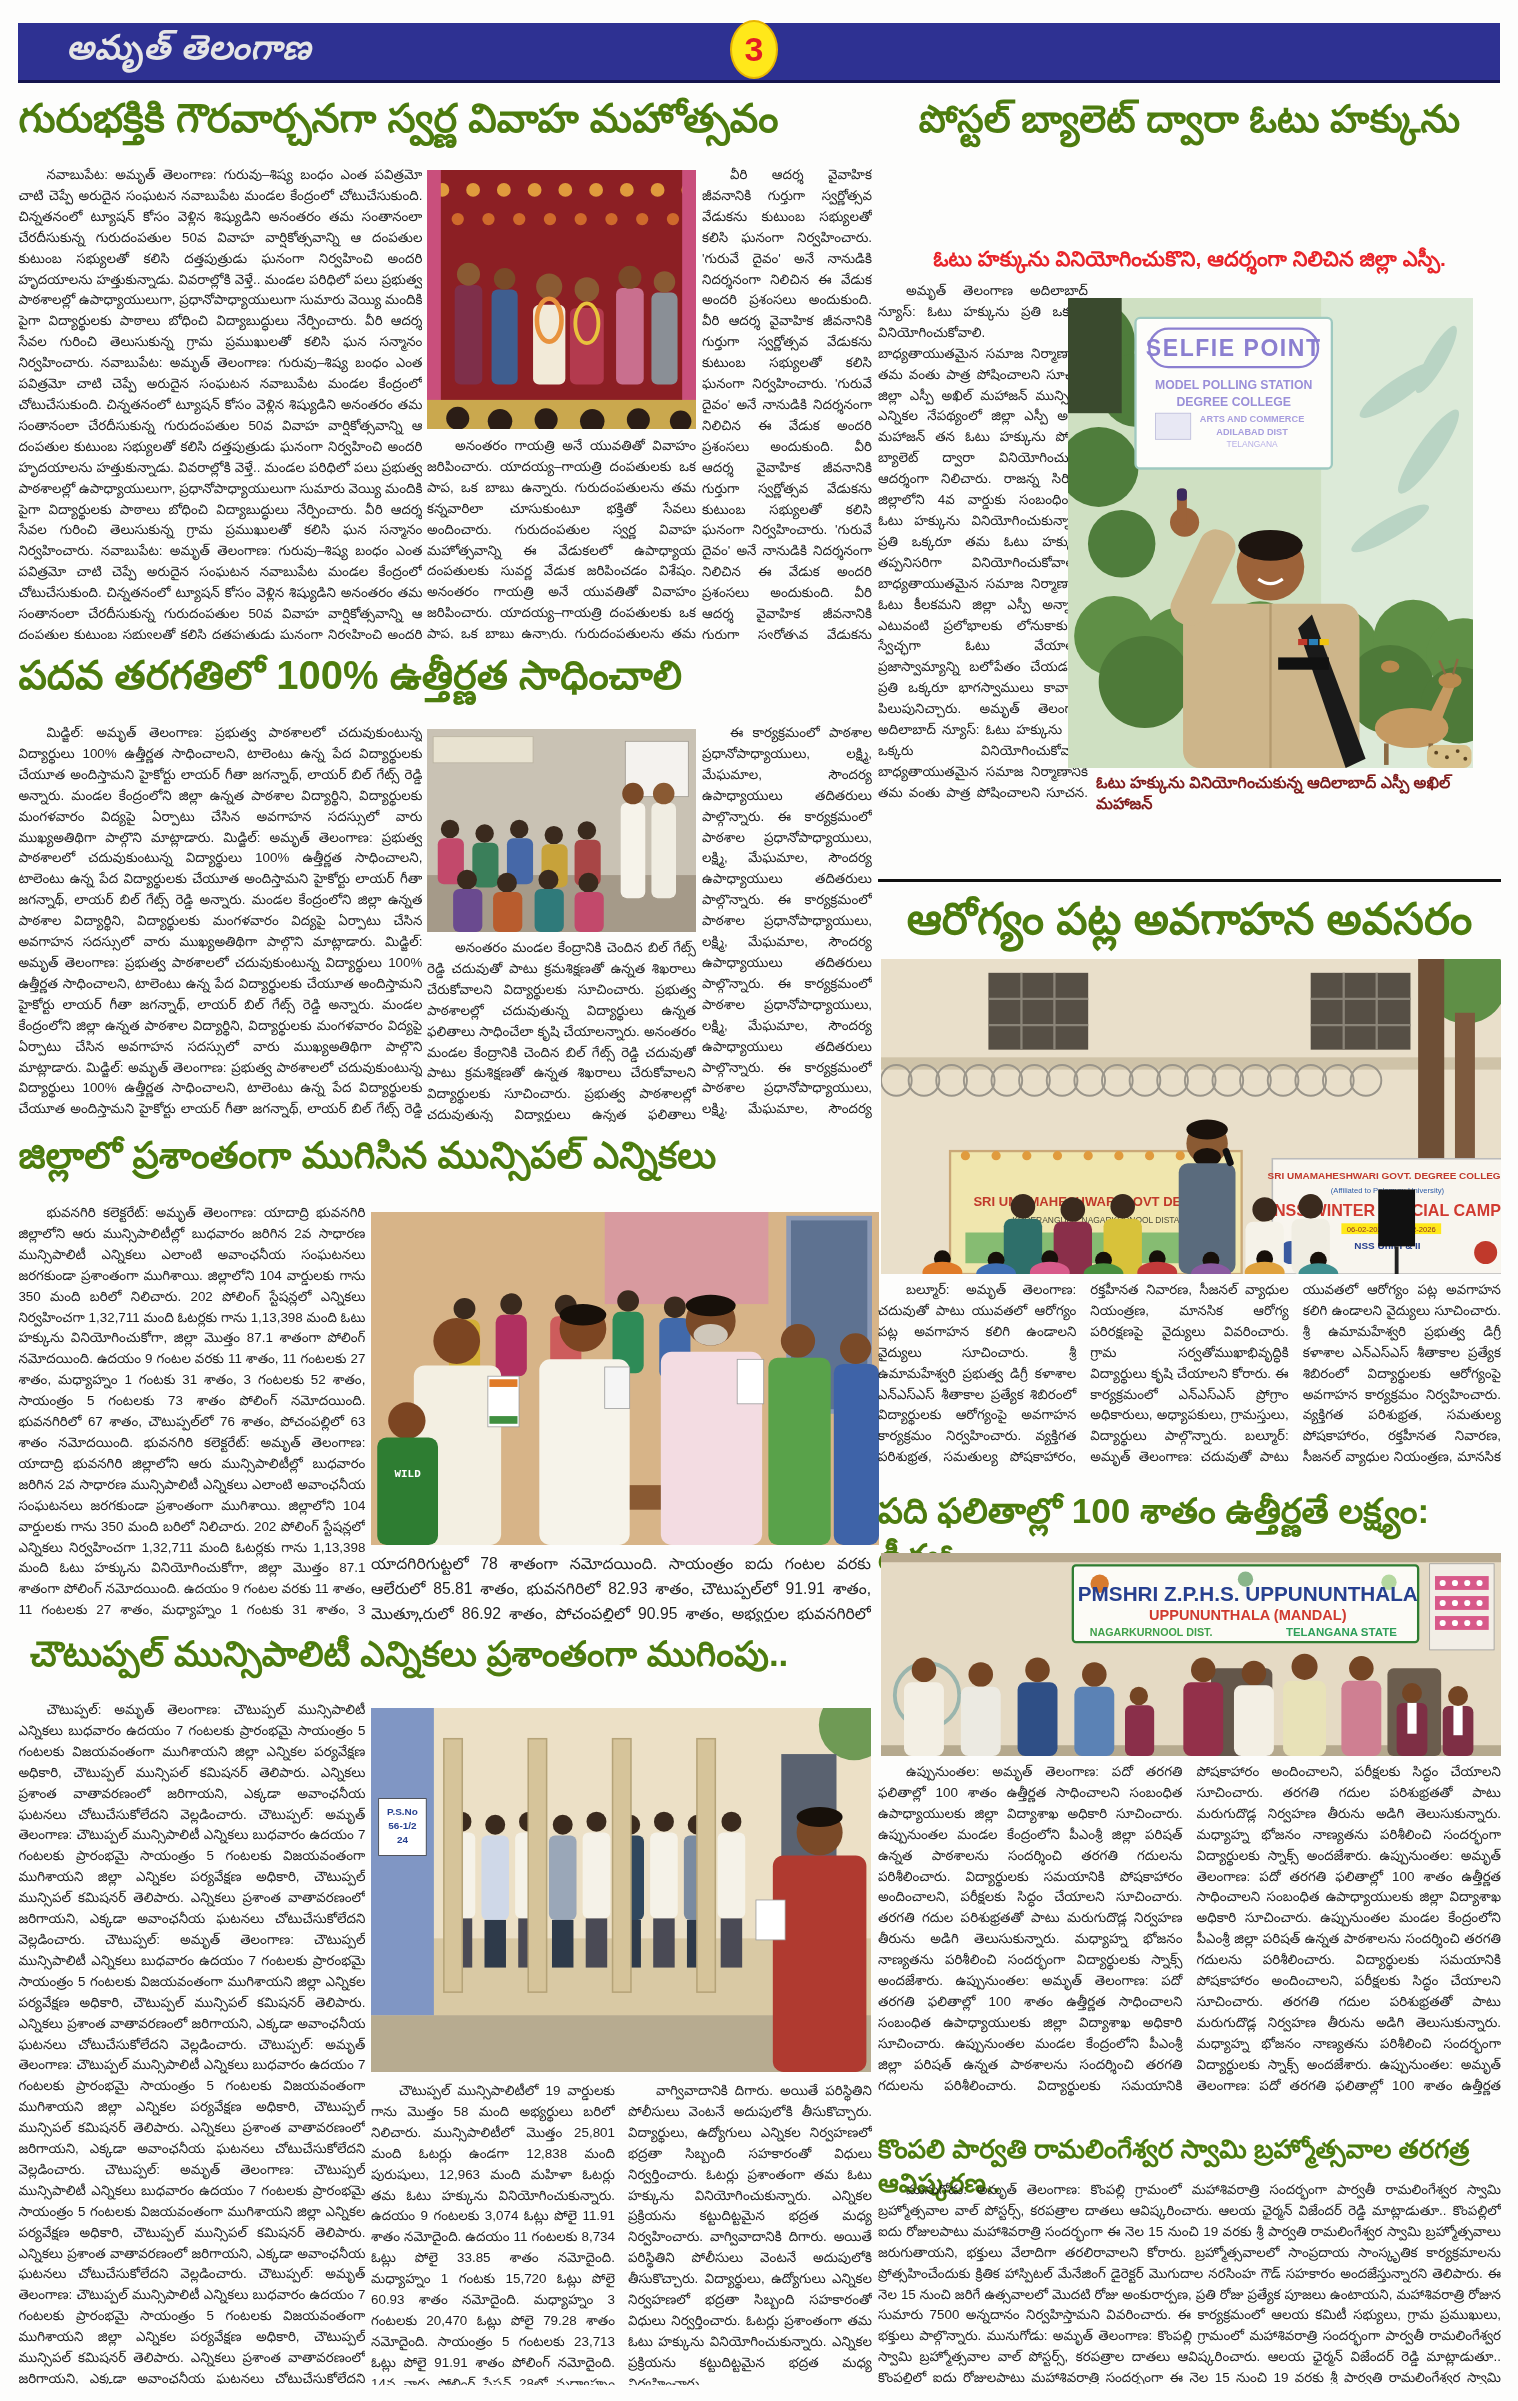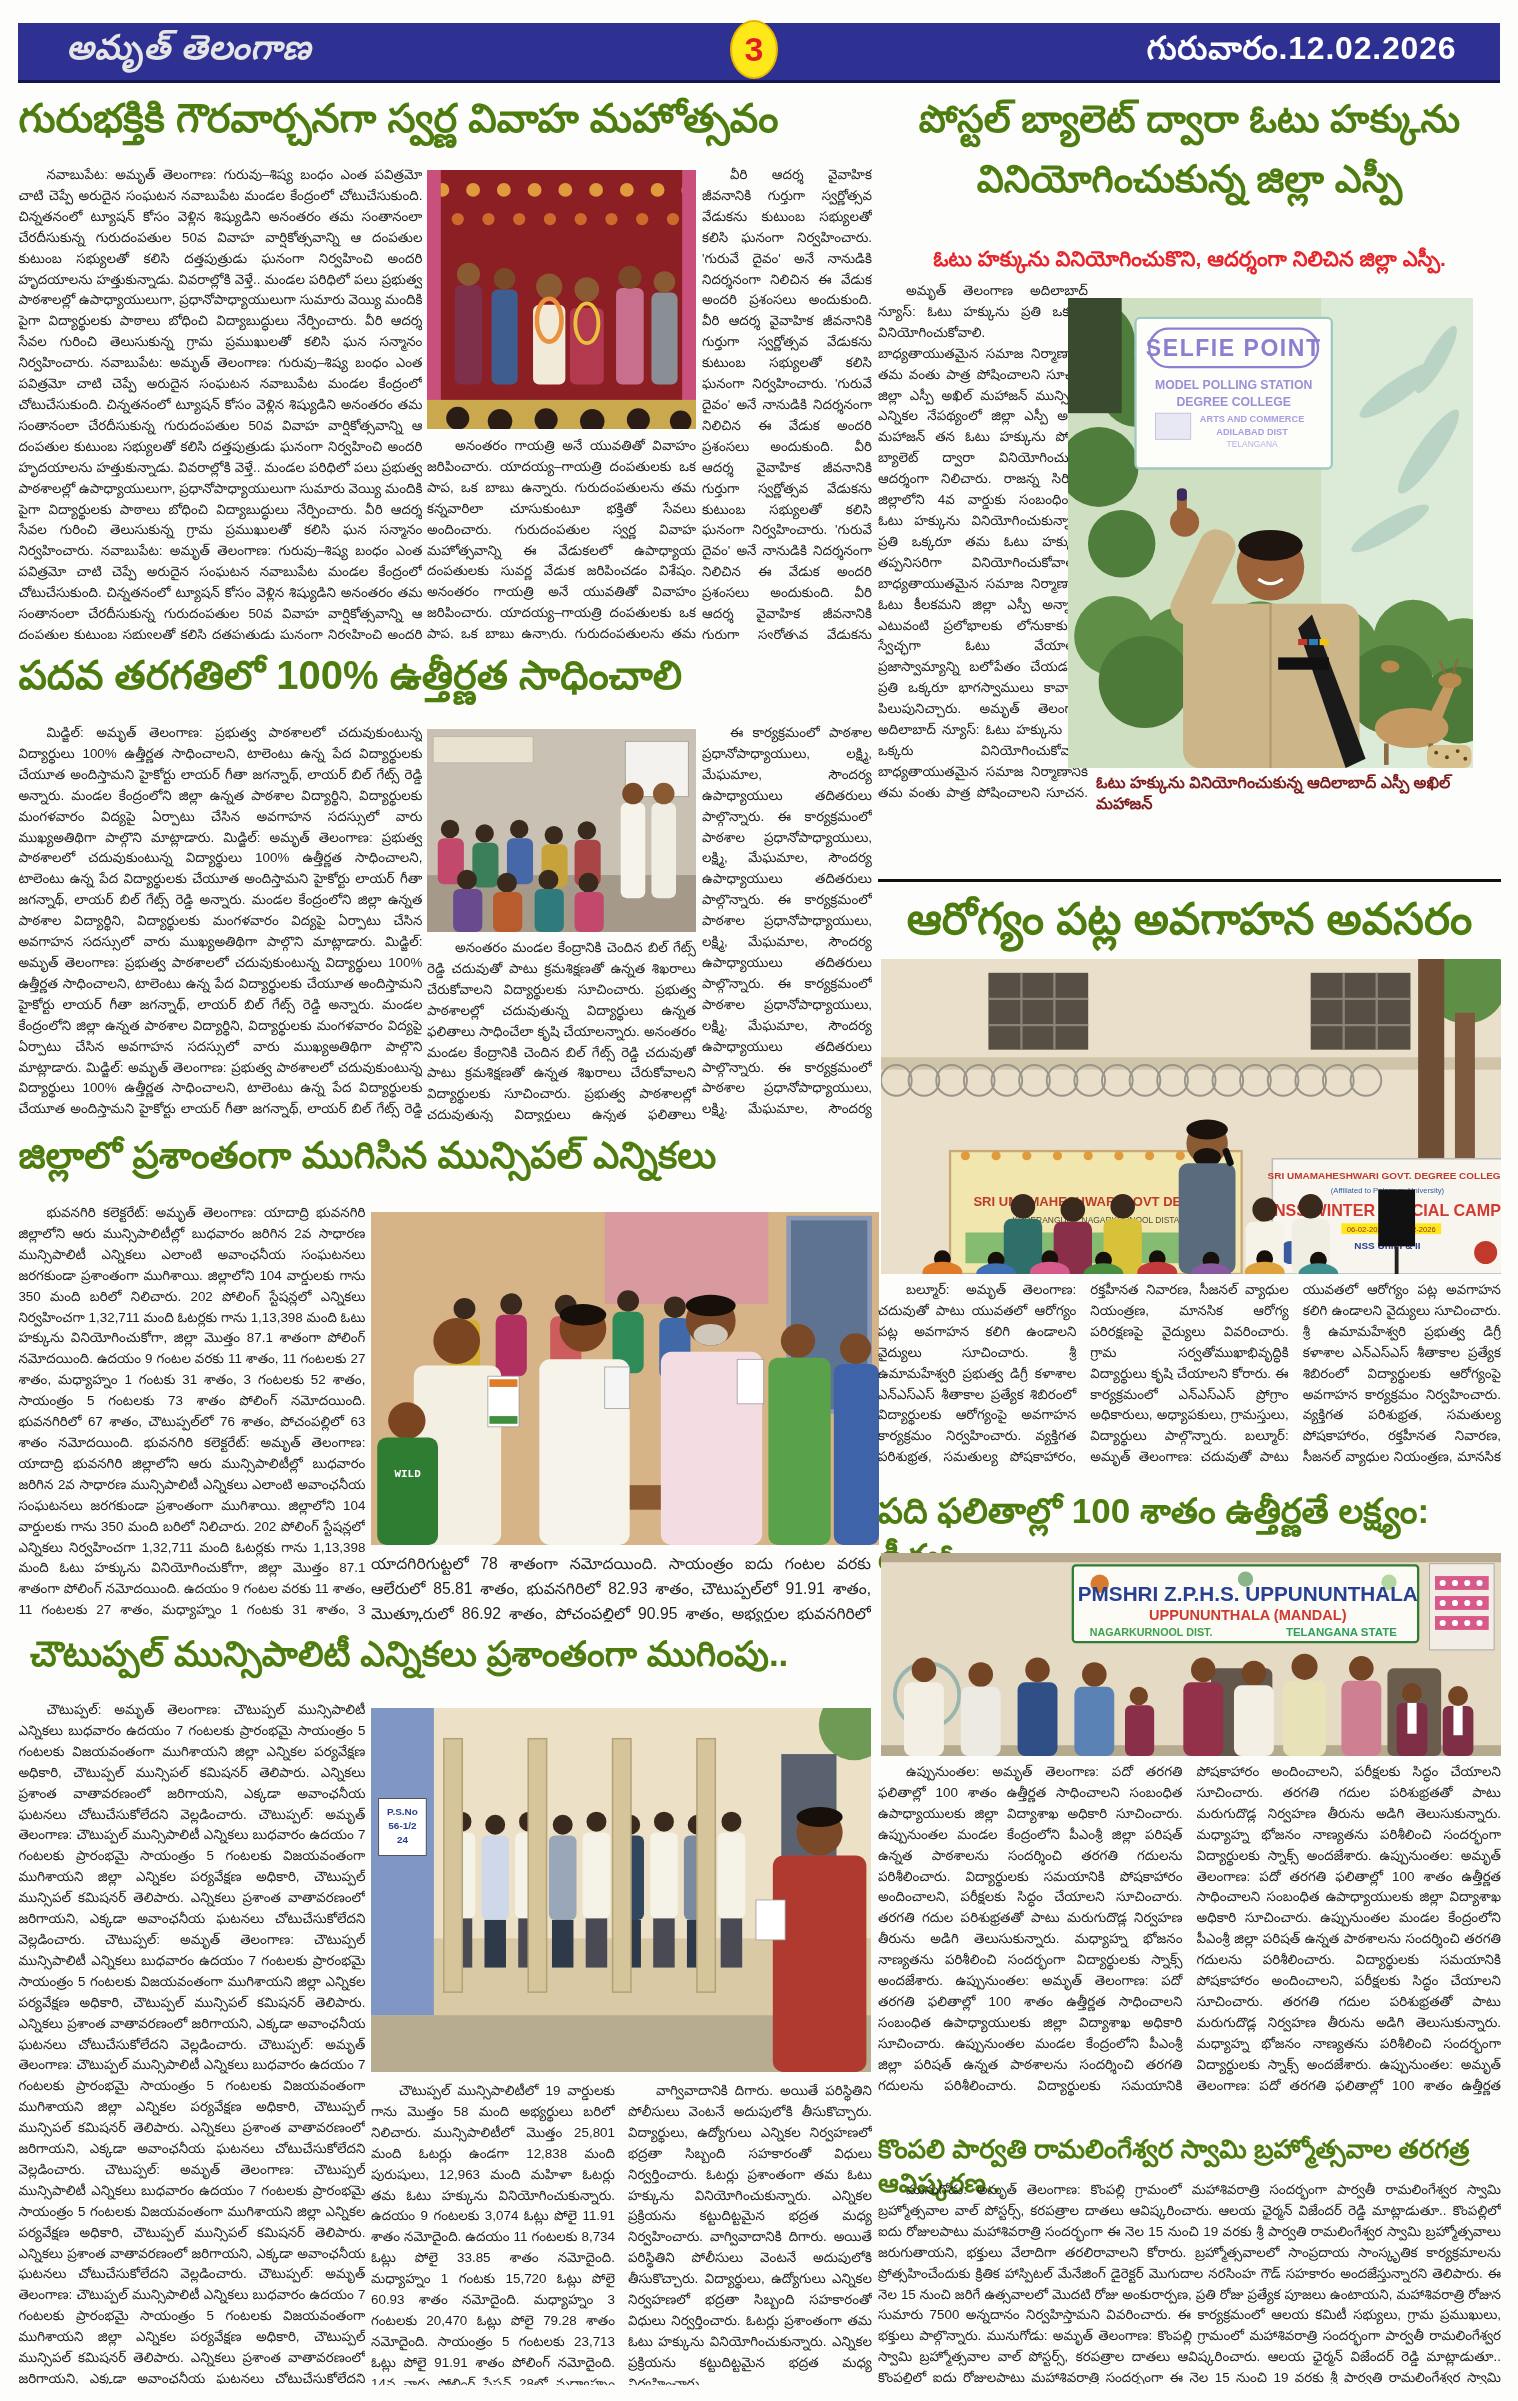--- a/index.html
+++ b/index.html
@@ -27,21 +27,20 @@
   .photo{position:absolute;overflow:hidden;background:#ddd;}
   .photo svg{display:block;width:100%;height:100%;}
 </style>
 </head>
 <body>
 
 <div class="page">
 
   <div class="abs masthead" style="left:18.4px;top:23px;width:1482px;height:57px;">
     <div class="mast-title">అమృత్ తెలంగాణ</div>
-    <div class="mast-date">గురువారం.12.02.2026</div>
   </div>
   <div class="page-badge">
     <span>3</span>
   </div>
 
   <div class="abs headline" style="left:18.4px;top:92px;width:853px;font-size:40px;">గురుభక్తికి గౌరవార్చనగా స్వర్ణ వివాహ మహోత్సవం</div>
   <div class="abs body-text" style="left:18.4px;top:165px;width:404px;height:474px;">నవాబుపేట: అమృత్ తెలంగాణ: గురువు–శిష్య బంధం ఎంత పవిత్రమో చాటి చెప్పే అరుదైన సంఘటన నవాబుపేట మండల కేంద్రంలో చోటుచేసుకుంది. చిన్నతనంలో ట్యూషన్ కోసం వెళ్లిన శిష్యుడిని అనంతరం తమ సంతానంలా చేరదీసుకున్న గురుదంపతుల 50వ వివాహ వార్షికోత్సవాన్ని ఆ దంపతుల కుటుంబ సభ్యులతో కలిసి దత్తపుత్రుడు ఘనంగా నిర్వహించి అందరి హృదయాలను హత్తుకున్నాడు.   వివరాల్లోకి వెళ్తే.. మండల పరిధిలో పలు ప్రభుత్వ పాఠశాలల్లో ఉపాధ్యాయులుగా, ప్రధానోపాధ్యాయులుగా సుమారు వెయ్యి మందికి పైగా విద్యార్థులకు పాఠాలు బోధించి విద్యాబుద్ధులు నేర్పించారు. వీరి ఆదర్శ సేవల గురించి తెలుసుకున్న గ్రామ ప్రముఖులతో కలిసి ఘన సన్మానం నిర్వహించారు.   నవాబుపేట: అమృత్ తెలంగాణ: గురువు–శిష్య బంధం ఎంత పవిత్రమో చాటి చెప్పే అరుదైన సంఘటన నవాబుపేట మండల కేంద్రంలో చోటుచేసుకుంది. చిన్నతనంలో ట్యూషన్ కోసం వెళ్లిన శిష్యుడిని అనంతరం తమ సంతానంలా చేరదీసుకున్న గురుదంపతుల 50వ వివాహ వార్షికోత్సవాన్ని ఆ దంపతుల కుటుంబ సభ్యులతో కలిసి దత్తపుత్రుడు ఘనంగా నిర్వహించి అందరి హృదయాలను హత్తుకున్నాడు.   వివరాల్లోకి వెళ్తే.. మండల పరిధిలో పలు ప్రభుత్వ పాఠశాలల్లో ఉపాధ్యాయులుగా, ప్రధానోపాధ్యాయులుగా సుమారు వెయ్యి మందికి పైగా విద్యార్థులకు పాఠాలు బోధించి విద్యాబుద్ధులు నేర్పించారు. వీరి ఆదర్శ సేవల గురించి తెలుసుకున్న గ్రామ ప్రముఖులతో కలిసి ఘన సన్మానం నిర్వహించారు.   నవాబుపేట: అమృత్ తెలంగాణ: గురువు–శిష్య బంధం ఎంత పవిత్రమో చాటి చెప్పే అరుదైన సంఘటన నవాబుపేట మండల కేంద్రంలో చోటుచేసుకుంది. చిన్నతనంలో ట్యూషన్ కోసం వెళ్లిన శిష్యుడిని అనంతరం తమ సంతానంలా చేరదీసుకున్న గురుదంపతుల 50వ వివాహ వార్షికోత్సవాన్ని ఆ దంపతుల కుటుంబ సభ్యులతో కలిసి దత్తపుత్రుడు ఘనంగా నిర్వహించి అందరి హృదయాలను హత్తుకున్నాడు.   వివరాల్లోకి వెళ్తే.. మండల పరిధిలో పలు ప్రభుత్వ పాఠశాలల్లో ఉపాధ్యాయులుగా, ప్రధానోపాధ్యాయులుగా సుమారు వెయ్యి మందికి పైగా విద్యార్థులకు పాఠాలు బోధించి విద్యాబుద్ధులు నేర్పించారు. వీరి ఆదర్శ సేవల గురించి తెలుసుకున్న గ్రామ ప్రముఖులతో కలిసి ఘన సన్మానం నిర్వహించారు.</div>
   <div class="photo" style="left:427px;top:170px;width:269px;height:259px;">
     <svg viewBox="0 0 350 338" preserveAspectRatio="none">
       <rect width="350" height="338" fill="#8c1f24"></rect>
@@ -231,21 +230,20 @@
         <ellipse cx="585" cy="142" rx="30" ry="13" fill="#17100a"></ellipse>
       <rect x="524" y="192" width="122" height="282" rx="14" fill="#b03a30"></rect>
       <rect x="502" y="250" width="38" height="52" fill="#ffffff" stroke="#999"></rect>
     </svg>
   </div>
   <div class="abs body-text" style="left:371px;top:2081px;width:244px;height:304px;">చౌటుప్పల్ మున్సిపాలిటీలో 19 వార్డులకు గాను మొత్తం 58 మంది అభ్యర్థులు బరిలో నిలిచారు. మున్సిపాలిటీలో మొత్తం 25,801 మంది ఓటర్లు ఉండగా 12,838 మంది పురుషులు, 12,963 మంది మహిళా ఓటర్లు తమ ఓటు హక్కును వినియోగించుకున్నారు. ఉదయం 9 గంటలకు 3,074 ఓట్లు పోలై 11.91 శాతం నమోదైంది. ఉదయం 11 గంటలకు 8,734 ఓట్లు పోలై 33.85 శాతం నమోదైంది. మధ్యాహ్నం 1 గంటకు 15,720 ఓట్లు పోలై 60.93 శాతం నమోదైంది. మధ్యాహ్నం 3 గంటలకు 20,470 ఓట్లు పోలై 79.28 శాతం నమోదైంది. సాయంత్రం 5 గంటలకు 23,713 ఓట్లు పోలై 91.91 శాతం పోలింగ్ నమోదైంది. 14వ వార్డు పోలింగ్ స్టేషన్ 28లో మధ్యాహ్నం 1:45 గంటల సమయంలో స్వల్ప ఉద్రిక్తత చోటుచేసుకుంది.</div>
   <div class="abs body-text" style="left:628px;top:2081px;width:244px;height:304px;">వాగ్వివాదానికి దిగారు. అయితే పరిస్థితిని పోలీసులు వెంటనే అదుపులోకి తీసుకొచ్చారు. విద్యార్థులు, ఉద్యోగులు ఎన్నికల నిర్వహణలో భద్రతా సిబ్బంది సహకారంతో విధులు నిర్వర్తించారు. ఓటర్లు ప్రశాంతంగా తమ ఓటు హక్కును వినియోగించుకున్నారు. ఎన్నికల ప్రక్రియను కట్టుదిట్టమైన భద్రత మధ్య నిర్వహించారు.   వాగ్వివాదానికి దిగారు. అయితే పరిస్థితిని పోలీసులు వెంటనే అదుపులోకి తీసుకొచ్చారు. విద్యార్థులు, ఉద్యోగులు ఎన్నికల నిర్వహణలో భద్రతా సిబ్బంది సహకారంతో విధులు నిర్వర్తించారు. ఓటర్లు ప్రశాంతంగా తమ ఓటు హక్కును వినియోగించుకున్నారు. ఎన్నికల ప్రక్రియను కట్టుదిట్టమైన భద్రత మధ్య నిర్వహించారు.</div>
 
   <div class="abs headline center" style="left:878px;top:89px;width:623px;font-size:38px;line-height:1.58;">
     <div>పోస్టల్ బ్యాలెట్ ద్వారా ఓటు హక్కును</div>
-    <div>వినియోగించుకున్న జిల్లా ఎస్పీ</div>
   </div>
   <div class="abs subhead" style="left:878px;top:247px;width:623px;font-size:21px;">ఓటు హక్కును వినియోగించుకొని, ఆదర్శంగా నిలిచిన జిల్లా ఎస్పీ.</div>
   <div class="abs body-text" style="left:878px;top:281px;width:210px;height:522px;">అమృత్ తెలంగాణ అదిలాబాద్ న్యూస్: ఓటు హక్కును ప్రతి ఒక్కరు వినియోగించుకోవాలి. బాధ్యతాయుతమైన సమాజ నిర్మాణానికి తమ వంతు పాత్ర పోషించాలని సూచన. జిల్లా ఎస్పీ అఖిల్ మహాజన్ మున్సిపల్ ఎన్నికల నేపథ్యంలో జిల్లా ఎస్పీ అఖిల్ మహాజన్ తన ఓటు హక్కును పోస్టల్ బ్యాలెట్ ద్వారా వినియోగించుకొని ఆదర్శంగా నిలిచారు. రాజన్న సిరిసిల్ల జిల్లాలోని 4వ వార్డుకు సంబంధించిన ఓటు హక్కును వినియోగించుకున్నారు. ప్రతి ఒక్కరూ తమ ఓటు హక్కును తప్పనిసరిగా వినియోగించుకోవాలని, బాధ్యతాయుతమైన సమాజ నిర్మాణానికి ఓటు కీలకమని జిల్లా ఎస్పీ అన్నారు. ఎటువంటి ప్రలోభాలకు లోనుకాకుండా స్వేచ్ఛగా ఓటు వేయాలని, ప్రజాస్వామ్యాన్ని బలోపేతం చేయడంలో ప్రతి ఒక్కరూ భాగస్వాములు కావాలని పిలుపునిచ్చారు.   అమృత్ తెలంగాణ అదిలాబాద్ న్యూస్: ఓటు హక్కును ప్రతి ఒక్కరు వినియోగించుకోవాలి. బాధ్యతాయుతమైన సమాజ నిర్మాణానికి తమ వంతు పాత్ర పోషించాలని సూచన. జిల్లా ఎస్పీ అఖిల్ మహాజన్ మున్సిపల్ ఎన్నికల నేపథ్యంలో జిల్లా ఎస్పీ అఖిల్ మహాజన్ తన ఓటు హక్కును పోస్టల్ బ్యాలెట్ ద్వారా వినియోగించుకొని ఆదర్శంగా నిలిచారు. రాజన్న సిరిసిల్ల జిల్లాలోని 4వ వార్డుకు సంబంధించిన ఓటు హక్కును వినియోగించుకున్నారు. ప్రతి ఒక్కరూ తమ ఓటు హక్కును తప్పనిసరిగా వినియోగించుకోవాలని, బాధ్యతాయుతమైన సమాజ నిర్మాణానికి ఓటు కీలకమని జిల్లా ఎస్పీ అన్నారు. ఎటువంటి ప్రలోభాలకు లోనుకాకుండా స్వేచ్ఛగా ఓటు వేయాలని, ప్రజాస్వామ్యాన్ని బలోపేతం చేయడంలో ప్రతి ఒక్కరూ భాగస్వాములు కావాలని పిలుపునిచ్చారు.</div>
   <div class="photo" style="left:1068px;top:298px;width:405px;height:470px;">
     <svg viewBox="0 0 528 612" preserveAspectRatio="none">
       <rect width="528" height="612" fill="#cfe0c2"></rect>
       <rect x="330" y="0" width="198" height="612" fill="#dcead8"></rect>
       <g fill="#b9d4c4">
           <ellipse cx="430" cy="120" rx="60" ry="14" transform="rotate(-35 430 120)"></ellipse>
           <ellipse cx="470" cy="200" rx="66" ry="15" transform="rotate(-55 470 200)"></ellipse>

